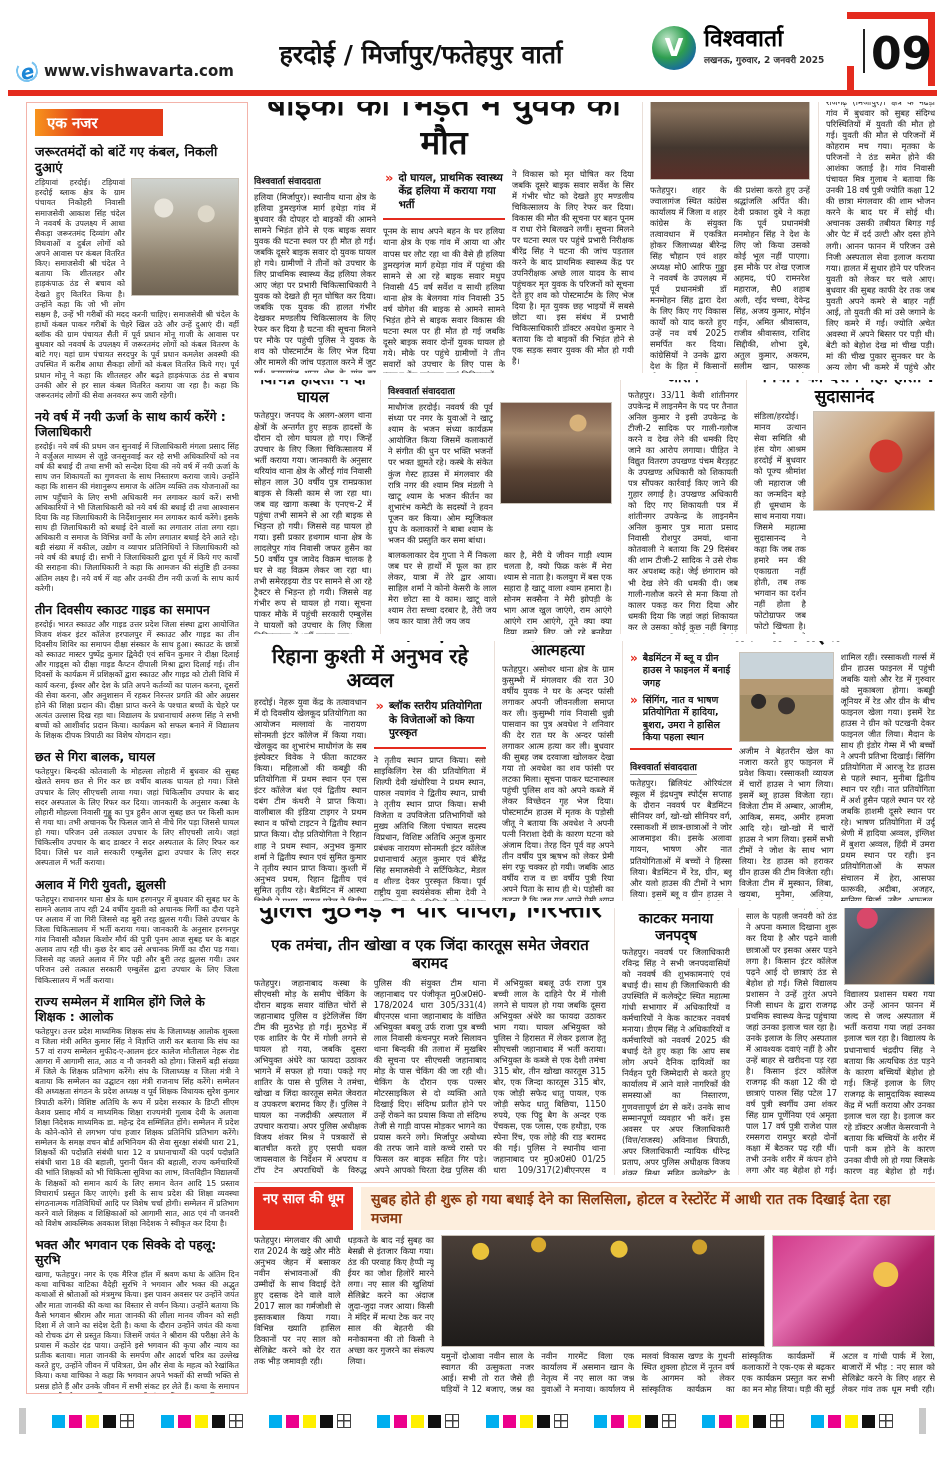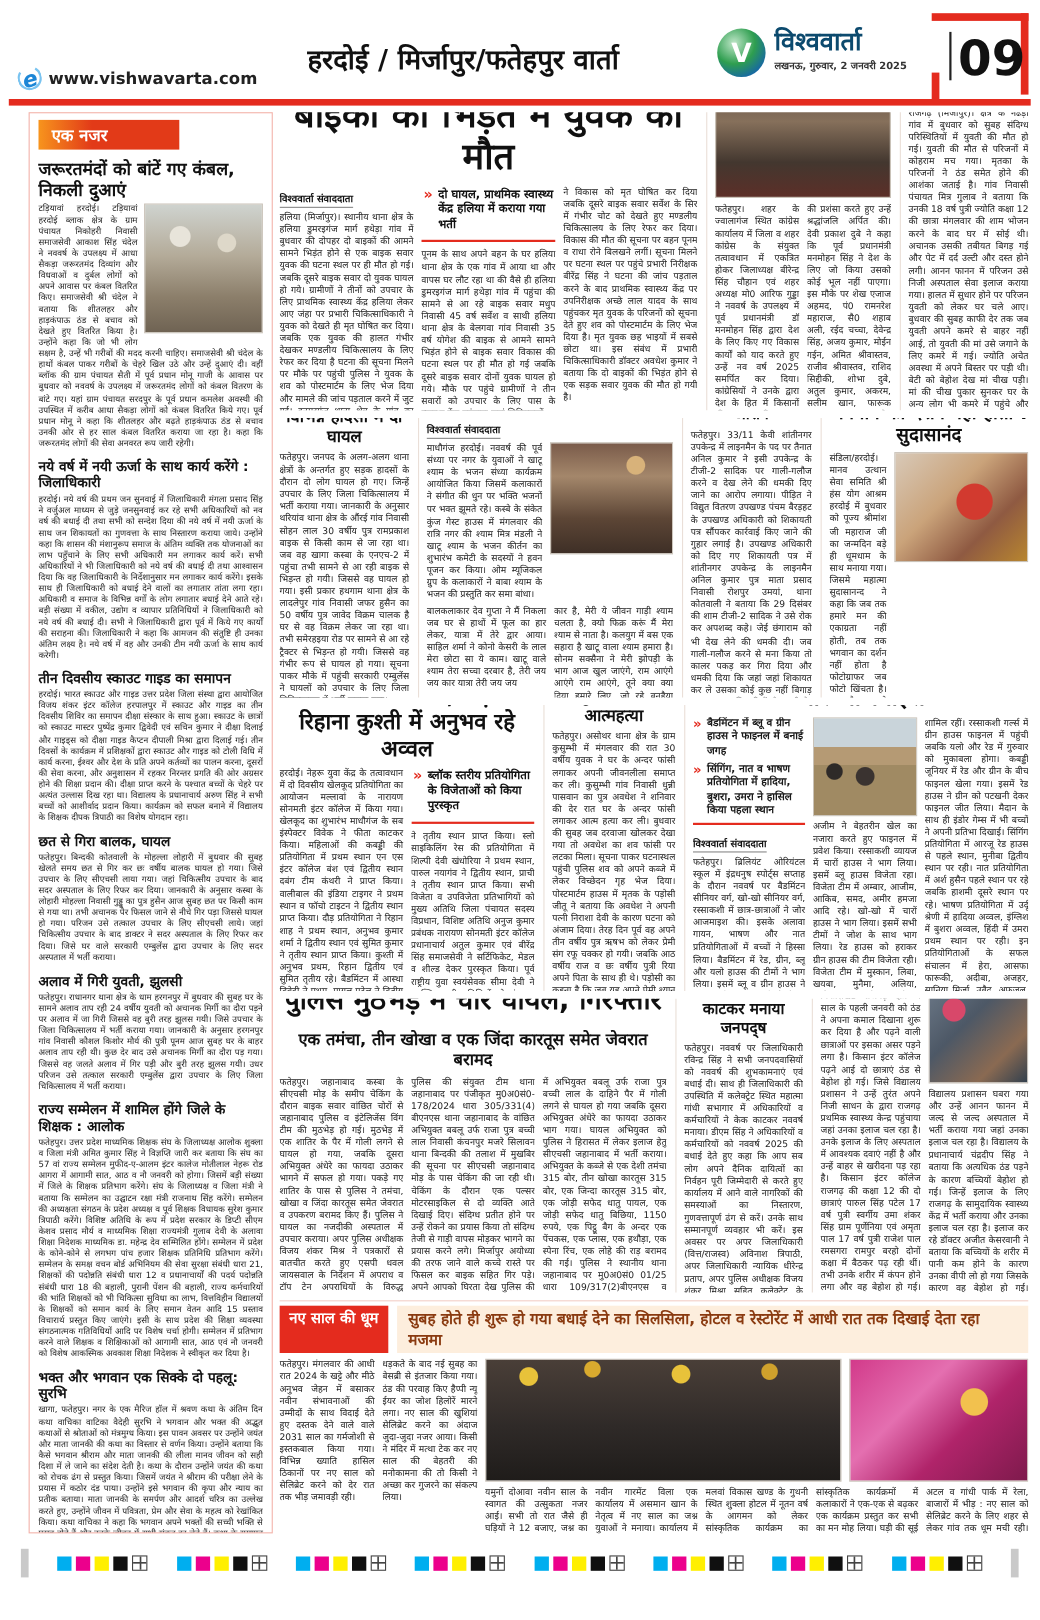--- a/index.html
+++ b/index.html
@@ -13,38 +13,38 @@
   .site .eicon{width:22px;height:22px;border-radius:50%;color:#1c86d6;font-weight:bold;
                font-style:italic;font-size:20px;line-height:20px;text-align:center;
                border:2px solid #79c3f0;border-top-color:transparent;transform:rotate(-15deg);}
   .site .url{font-weight:bold;font-size:15px;color:#222;}
   .sec-title{position:absolute;left:222px;top:12px;width:370px;text-align:center;
              font-size:25px;font-weight:bold;color:#111;}
   .logoblk{position:absolute;left:638px;top:2px;display:flex;gap:8px;align-items:flex-start;}
   .logocircle{width:44px;height:44px;border-radius:50%;
               background:radial-gradient(circle at 35% 30%,#bfe6c8,#2e9e4f 45%,#1565a8 80%);
               color:#fff;font-weight:bold;font-size:24px;text-align:center;line-height:44px;}
-  .brandname{font-size:23px;font-weight:bold;color:#0c4a6e;line-height:1.05;}
+  .brandname{font-size:23px;font-weight:bold;color:#000000;line-height:1.05;}
   .edition{font-size:9px;font-weight:bold;color:#333;margin-top:3px;}
   .pagebox{position:absolute;right:0;top:-12px;width:88px;height:74px;
            border-top:7px solid #e42b1e;border-right:7px solid #e42b1e;padding:6px 0 0 14px;}
   .pagebox::after{content:"";position:absolute;left:0;bottom:-6px;width:7px;height:26px;background:#e42b1e;}
   .pagebox .vline{position:absolute;left:16px;top:10px;width:2px;height:44px;background:#222;}
   .pagenum{font-size:44px;font-weight:bold;color:#111;margin-left:10px;line-height:58px;}
   .mast-rule{position:absolute;left:8px;right:8px;top:90px;height:6px;background:#e42b1e;}
 
   
   .content{position:absolute;left:14px;right:10px;top:102px;height:1292px;display:flex;gap:6px;}
 
   
   .sidebar{flex:0 0 222px;border:1px solid #f3b3aa;padding:6px 8px;overflow:hidden;margin-left:12px;}
   .eknajar{background:linear-gradient(90deg,#f7941d 0%,#e23a18 38%);color:#fff;font-weight:bold;
            font-size:15px;padding:3px 12px 4px;width:128px;}
   .sb-h{font-weight:bold;font-size:12.5px;line-height:1.2;margin:8px 0 3px;color:#111;}
-  .sb-h.big{font-size:16px;}
+  .sb-h.big{font-size:13px;}
   .sb-b{font-size:7.8px;line-height:1.3;text-align:justify;color:#222;}
   .sb-b::after{content:"";display:block;clear:both;}
   .ph{border:1px solid #c9c2b8;}
   .ph-blanket{float:right;width:108px;height:118px;margin:0 0 4px 6px;
      background:radial-gradient(circle at 30% 25%,#e8e4da 0 9px,transparent 10px),
                 radial-gradient(circle at 70% 30%,#ded8c9 0 8px,transparent 9px),
                 linear-gradient(180deg,#cfd3cf,#b4ab99 40%,#8c7f6b 72%,#6f6353);}
 
   
   .band{display:flex;gap:8px;overflow:hidden;align-items:center;}
@@ -348,21 +348,21 @@
 
       <div style="overflow:hidden;">
         <div class="strip">
           <span class="strip-label">नए साल की धूम</span>
           <span class="strip-text">सुबह होते ही शुरू हो गया बधाई देने का सिलसिला, होटल व रेस्टोरेंट में आधी रात तक दिखाई देता रहा मजमा</span>
         </div>
         <div class="row" style="margin-top:5px;">
           <div class="col" style="flex:0 0 180px;">
             <div class="row">
               <div class="col">
-                  <div class="bt">फतेहपुर। मंगलवार की आधी रात 2024 के खट्टे और मीठे अनुभव जेहन में बसाकर नवीन संभावनाओं की उम्मीदों के साथ विदाई देते हुए दस्तक देने वाले वाले 2031 साल का गर्मजोशी से इस्तकबाल किया गया। विभिन्न ख्याति हासिल ठिकानों पर नए साल को सेलिब्रेट करने को देर रात तक भीड़ जमावड़ी रही।</div>
+                  <div class="bt">फतेहपुर। मंगलवार की आधी रात 2024 के खट्टे और मीठे अनुभव जेहन में बसाकर नवीन संभावनाओं की उम्मीदों के साथ विदाई देते हुए दस्तक देने वाले वाले 2017 साल का गर्मजोशी से इस्तकबाल किया गया। विभिन्न ख्याति हासिल ठिकानों पर नए साल को सेलिब्रेट करने को देर रात तक भीड़ जमावड़ी रही।</div>
                 </div>
               <div class="col">
                   <div class="bt">धड़कते के बाद नई सुबह का बेसब्री से इंतजार किया गया। ठंड की परवाह किए हैप्पी न्यू ईयर का जोश हिलोरें मारने लगा। नए साल की खुशियां सेलिब्रेट करने का अंदाज जुदा-जुदा नजर आया। किसी ने मंदिर में मत्था टेक कर नए साल की बेहतरी की मनोकामना की तो किसी ने अच्छा कर गुजरने का संकल्प लिया।</div>
                 </div>
             </div>
           </div>
           <div class="col" style="display:flex;flex-direction:column;gap:4px;">
             <div class="row">
               <div class="ph ph-group"></div>
               <div class="ph ph-dance"></div>

